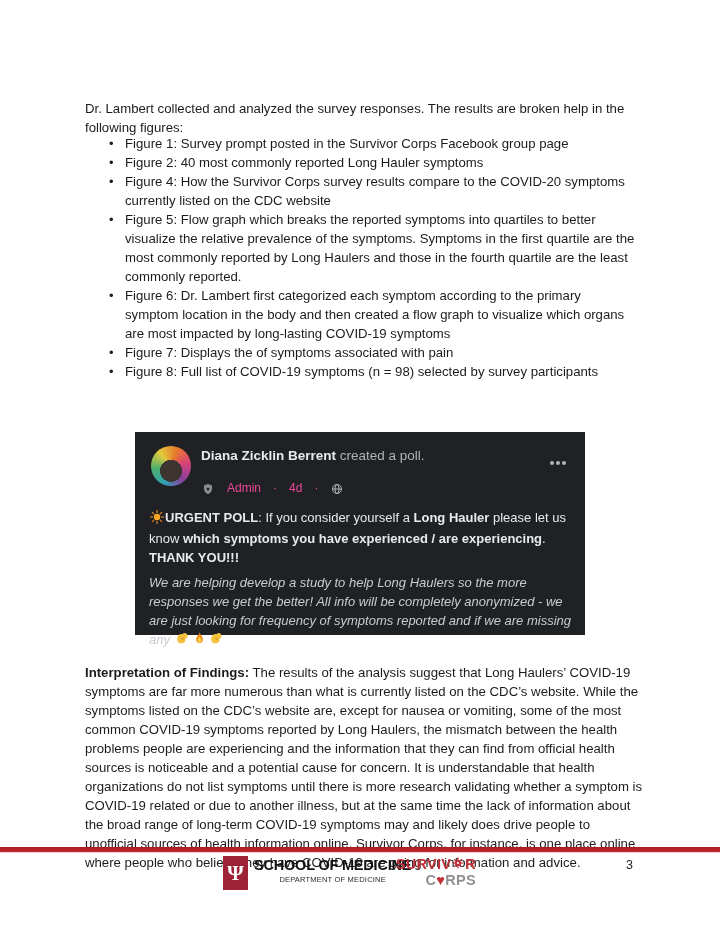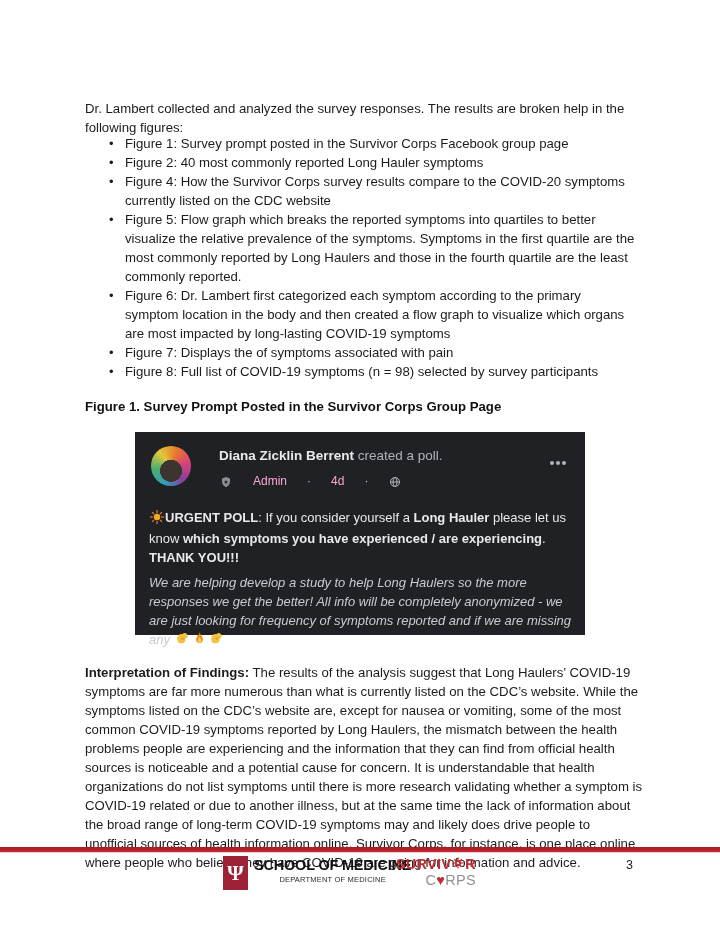--- a/index.html
+++ b/index.html
@@ -22,62 +22,61 @@
     background:#1f2124;color:#e4e6eb;box-sizing:border-box;padding:12px 14px;
     font-size:13px;line-height:19px;
   }
   .fb-header{position:relative;height:44px;}
   .fb-avatar{
     position:absolute;left:2px;top:2px;width:40px;height:40px;border-radius:50%;
     background:
       radial-gradient(circle at 50% 62%, #3d3330 0 34%, rgba(0,0,0,0) 35%),
       conic-gradient(from 20deg,#e7792b,#d8437a,#8a3f9d,#2f9fb5,#4caf6e,#e3c93c,#e7792b);
   }
-  .fb-head-text{position:absolute;left:70px;top:2px;}
+  .fb-head-text{position:absolute;left:52px;top:2px;}
   .fb-author{font-weight:bold;font-size:13.5px;color:#e8eaed;}
   .fb-action{color:#b0b3b8;font-size:13.5px;}
-  .fb-meta{color:#f9a8d4;font-size:12px;margin-top:7px;display:flex;align-items:center;gap:20px;}
+  .fb-meta{color:#ec4899;font-size:12px;margin-top:14px;display:flex;align-items:center;gap:12px;}
   .fb-meta svg{display:block;}
   .fb-menu{position:absolute;right:4px;top:8px;}
   .fb-body{margin-top:20px;color:#e7e9ec;}
   .fb-desc{margin-top:6px;font-style:italic;color:#c9cbd0;}
   .emoji{display:inline-block;vertical-align:-2px;margin:0 1px;}
   
   .footer-rule{position:absolute;left:0;top:847px;width:720px;height:5px;
     background:linear-gradient(#a81c24,#c2272f);border-bottom:1px solid #f0ccce;}
   .iu-block{position:absolute;left:223px;top:856px;width:25px;height:34px;background:#9d2235;
     display:flex;align-items:center;justify-content:center;}
   .iu-glyph{color:#ffffff;font-family:"Liberation Serif","DejaVu Serif",serif;font-weight:bold;font-size:21px;line-height:1;}
   .school-block{position:absolute;left:254px;top:857px;}
   .school-name{font-weight:bold;font-size:14.5px;letter-spacing:-0.2px;color:#131313;line-height:17px;}
   .dept-name{font-size:7.5px;letter-spacing:0.2px;color:#2a2a2a;margin-top:1px;text-align:center;}
   .survivor{position:absolute;left:394px;top:856px;width:82px;}
   .sv-line1{display:flex;align-items:center;justify-content:flex-end;font-weight:bold;font-size:14.5px;color:#bf3038;letter-spacing:0.3px;line-height:16px;}
-  .sv-line2{text-align:right;font-weight:normal;font-size:14.5px;color:#8f9294;letter-spacing:0.3px;line-height:16px;}
+  .sv-line2{text-align:right;font-weight:bold;font-size:14.5px;color:#8f9294;letter-spacing:0.3px;line-height:16px;}
   .sv-heart{color:#bf3038;}
   .page-num{position:absolute;left:626px;top:858px;font-size:12.5px;color:#222;}
 </style>
 </head>
 <body>
 
 <div class="page">
 
   <p class="doc-text intro">Dr. Lambert collected and analyzed the survey responses. The results are broken help in the following figures:</p>
 
   <ul class="doc-text figure-list">
     <li>Figure 1: Survey prompt posted in the Survivor Corps Facebook group page</li>
     <li>Figure 2: 40 most commonly reported Long Hauler symptoms</li>
     <li>Figure 4: How the Survivor Corps survey results compare to the COVID-20 symptoms currently listed on the CDC website</li>
     <li>Figure 5: Flow graph which breaks the reported symptoms into quartiles to better visualize the relative prevalence of the symptoms. Symptoms in the first quartile are the most commonly reported by Long Haulers and those in the fourth quartile are the least commonly reported.</li>
     <li>Figure 6: Dr. Lambert first categorized each symptom according to the primary symptom location in the body and then created a flow graph to visualize which organs are most impacted by long-lasting COVID-19 symptoms</li>
     <li>Figure 7: Displays the of symptoms associated with pain</li>
     <li>Figure 8: Full list of COVID-19 symptoms (n = 98) selected by survey participants</li>
   </ul>
 
-  <div class="figure-heading">Figure 1. Survey Prompt Posted in the Survivor Corps Group Page</div>
 
   <div class="fb-post">
     <div class="fb-header">
       <div class="fb-avatar"></div>
       <div class="fb-head-text">
         <div>
           <span class="fb-author">Diana Zicklin Berrent</span><span class="fb-action"> created a poll.</span>
         </div>
         <div class="fb-meta">
           <span class="emoji">

